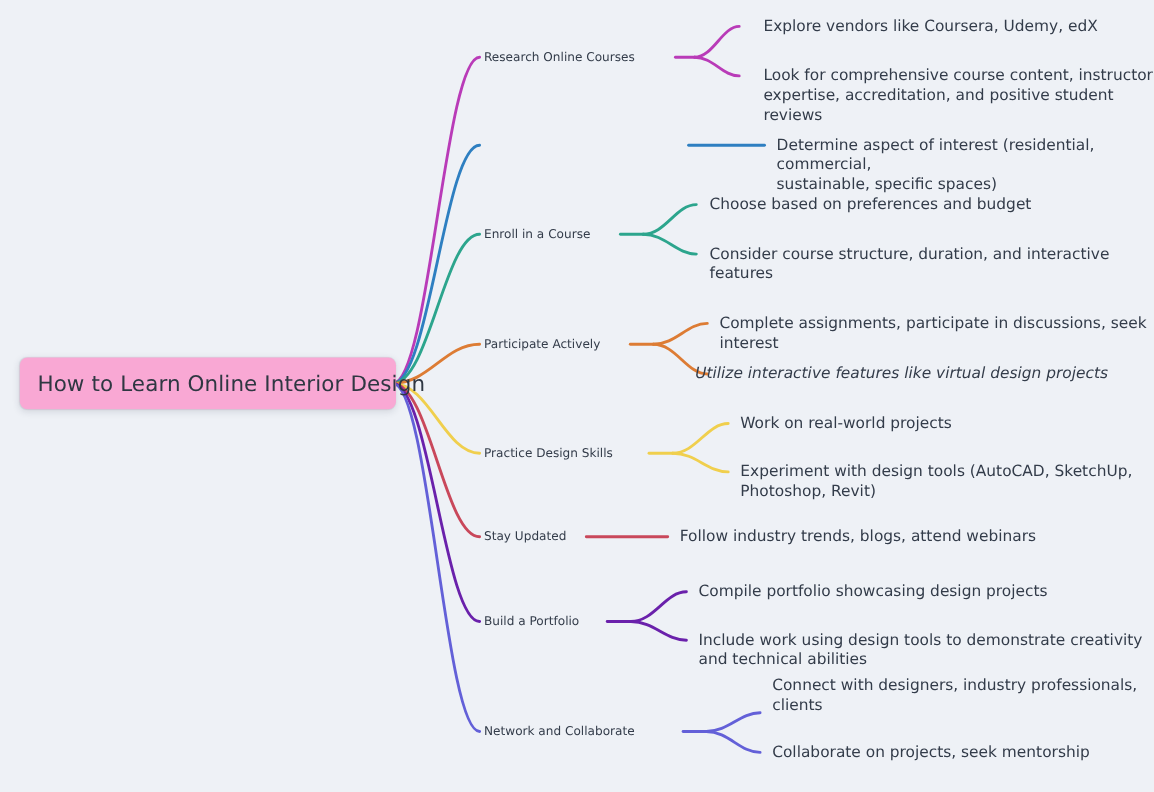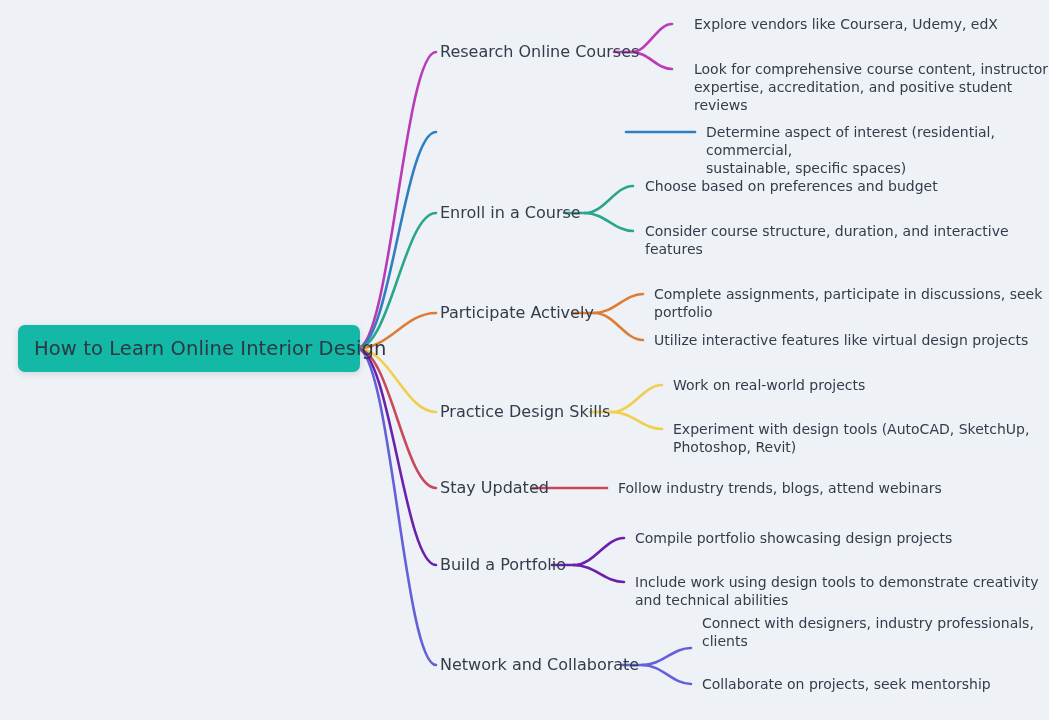--- a/index.html
+++ b/index.html
@@ -46,21 +46,21 @@
   }
   .root-card-label {
     font-size: 19.5px;
     color: #2f3742;
     letter-spacing: 0.1px;
     white-space: nowrap;
     font-weight: 400;
   }
   .branch-label {
     position: absolute;
-    font-size: 16px;
+    font-size: 11px;
     color: #333c4a;
     white-space: nowrap;
     line-height: 20px;
     font-weight: 400;
     text-align: center;
   }
   .leaf-label {
     position: absolute;
     font-size: 14px;
     color: #333c4a;
@@ -102,21 +102,21 @@
       <path d="M 573.6 565 C 594.768 565, 604.848 538, 624 538" fill="none" stroke="#6a21ab" stroke-width="2.6" stroke-linecap="round"></path>
       <path d="M 573.6 565 C 594.768 565, 604.848 582, 624 582" fill="none" stroke="#6a21ab" stroke-width="2.6" stroke-linecap="round"></path>
       <path d="M 357 348.5 C 390.18 348.5, 404.4 665, 436 665" fill="none" stroke="#6360d8" stroke-width="2.6" stroke-linecap="round"></path>
       <path d="M 621 665 L 642 665" fill="none" stroke="#6360d8" stroke-width="2.6" stroke-linecap="round"></path>
       <path d="M 642 665 C 662.58 665, 672.38 648, 691 648" fill="none" stroke="#6360d8" stroke-width="2.6" stroke-linecap="round"></path>
       <path d="M 642 665 C 662.58 665, 672.38 684, 691 684" fill="none" stroke="#6360d8" stroke-width="2.6" stroke-linecap="round"></path>
     </svg>
 
   <div id="nodes-layer">
 
-    <div class="root-card" id="root-card" style="left: 18px; top: 325px; width: 342px; height: 47px; padding-left: 16px; background: #14b8a6;">
+    <div class="root-card" id="root-card" style="left: 18px; top: 325px; width: 342px; height: 47px; padding-left: 16px; background: #f9a8d4;">
       <span class="root-card-label" style="color: rgb(47, 55, 66);">How to Learn Online Interior Design</span>
     </div>
 
   <div class="branch-label" style="left: 440px; top: 42px;">Research Online Courses</div>
       <div class="leaf-label" style="left: 694px; top: 15px;">
         <span>Explore vendors like Coursera, Udemy, edX</span>
       </div>
       <div class="leaf-label" style="left: 694px; top: 60px;">
         <span>Look for comprehensive course content, instructor</span>
         <span>expertise, accreditation, and positive student reviews</span>
@@ -129,23 +129,23 @@
       <div class="leaf-label" style="left: 645px; top: 177px;">
         <span>Choose based on preferences and budget</span>
       </div>
       <div class="leaf-label" style="left: 645px; top: 222px;">
         <span>Consider course structure, duration, and interactive</span>
         <span>features</span>
       </div>
       <div class="branch-label" style="left: 440px; top: 303px;">Participate Actively</div>
       <div class="leaf-label" style="left: 654px; top: 285px;">
         <span>Complete assignments, participate in discussions, seek</span>
-        <span>portfolio</span>
+        <span>interest</span>
       </div>
-      <div class="leaf-label" style="left: 654px; top: 331px;">
+      <div class="leaf-label" style="left: 632px; top: 331px; font-style: italic;">
         <span>Utilize interactive features like virtual design projects</span>
       </div>
       <div class="branch-label" style="left: 440px; top: 402px;">Practice Design Skills</div>
       <div class="leaf-label" style="left: 673px; top: 376px;">
         <span>Work on real-world projects</span>
       </div>
       <div class="leaf-label" style="left: 673px; top: 420px;">
         <span>Experiment with design tools (AutoCAD, SketchUp,</span>
         <span>Photoshop, Revit)</span>
       </div>

